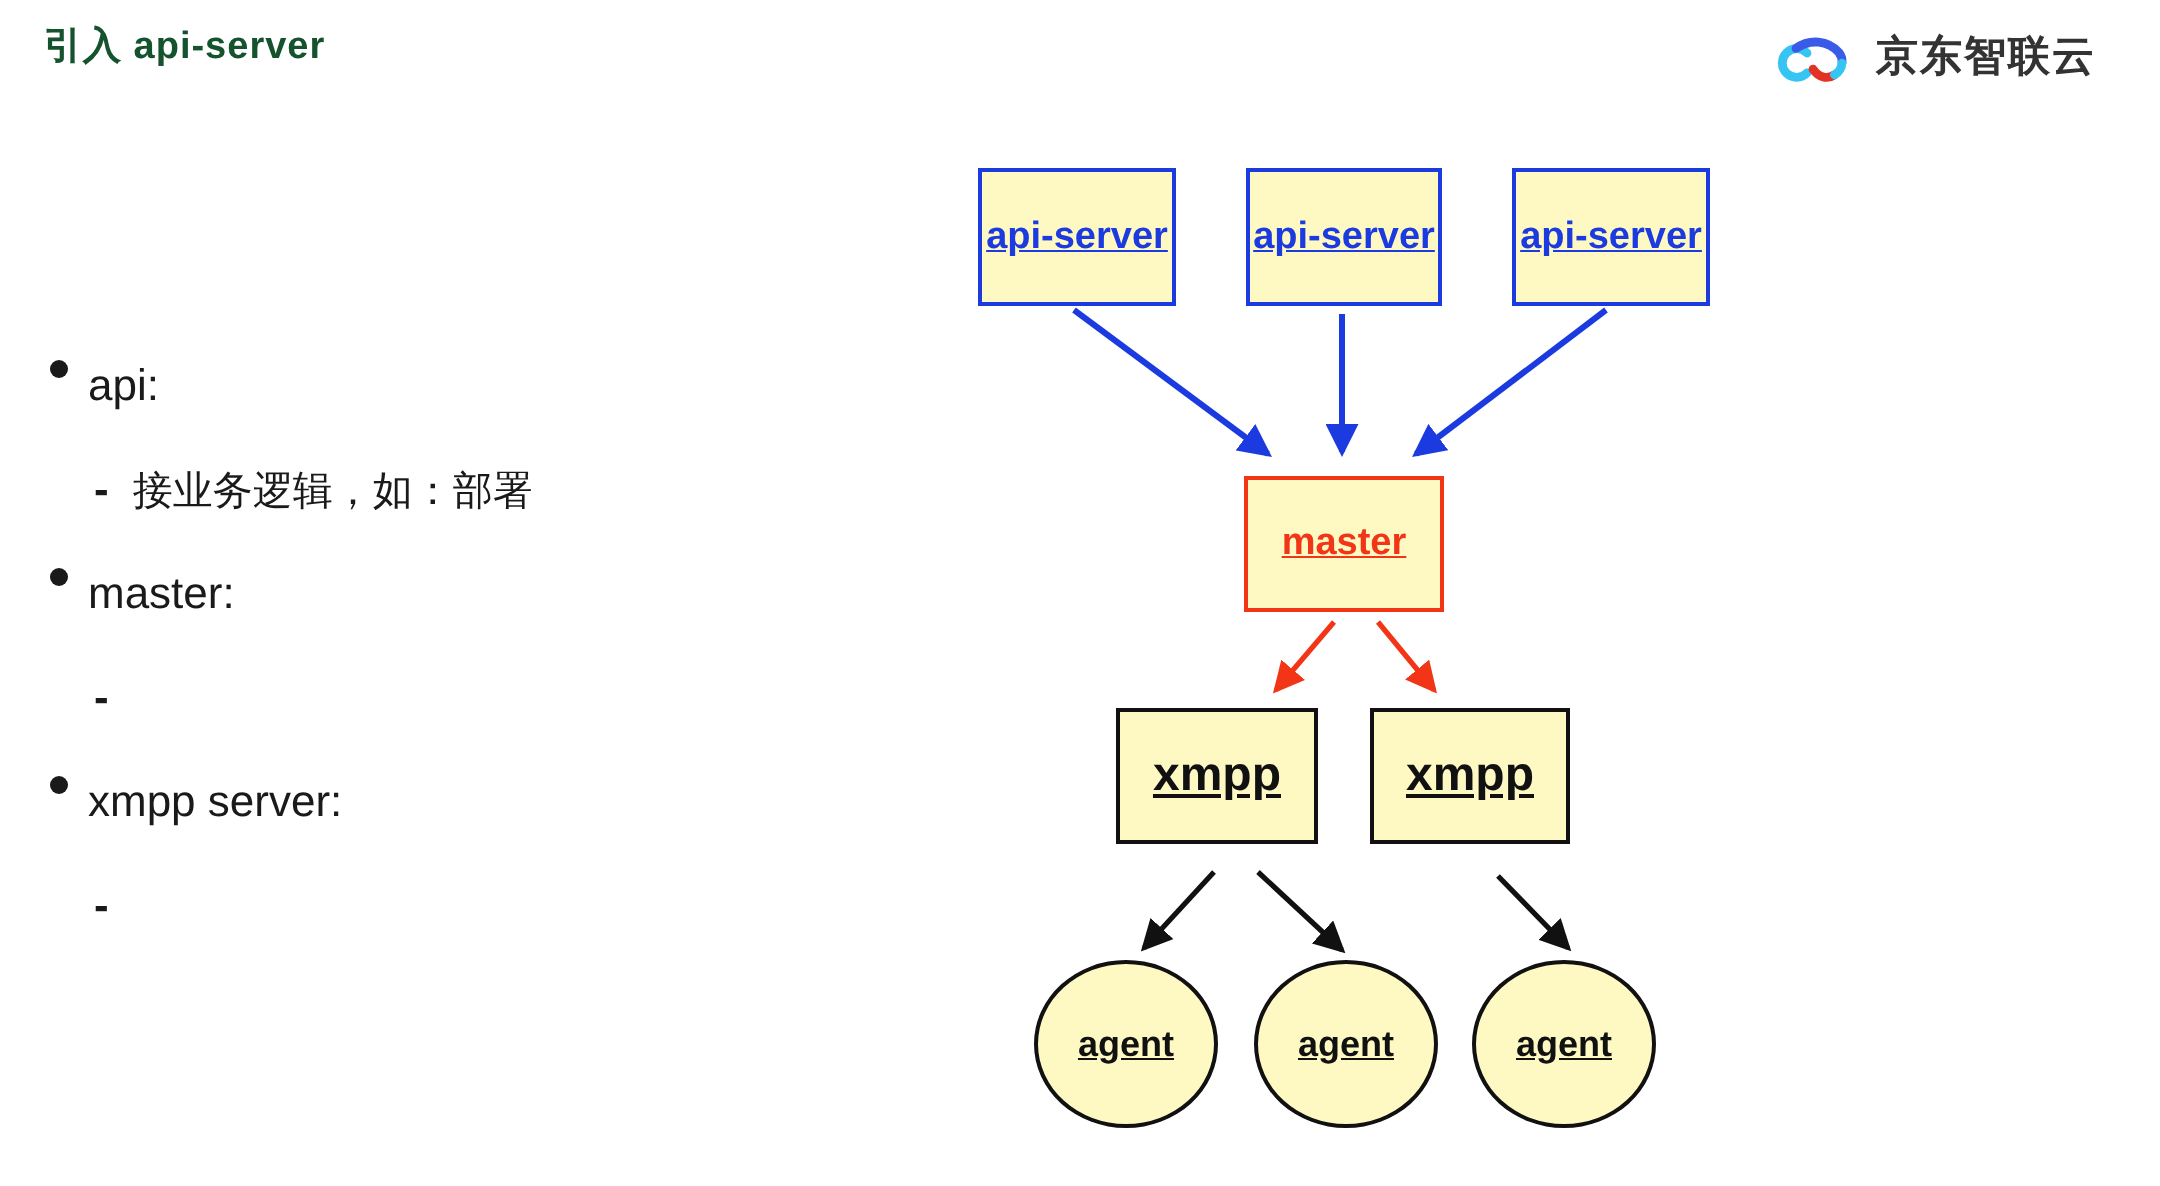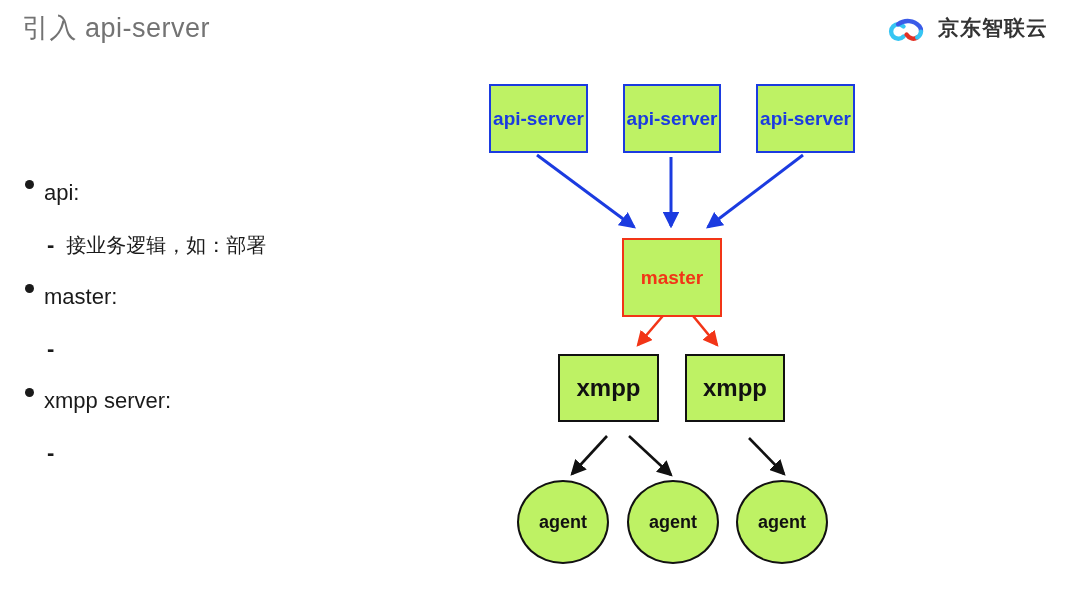--- a/index.html
+++ b/index.html
@@ -2,50 +2,50 @@
 <html><head>
 <meta charset="utf-8">
 <style>
   html,body{margin:0;padding:0;background:#ffffff;}
   #slide{
     position:relative;width:1080px;height:593px;background:#ffffff;overflow:hidden;
     font-family:"Liberation Sans","DejaVu Sans",sans-serif;color:#1a1a1a;
   }
   
   #title{
-    position:absolute;left:22px;top:10px;font-size:27px;font-weight:normal;
-    color:#737373;letter-spacing:0.5px;
+    position:absolute;left:22px;top:10px;font-size:19px;font-weight:bold;
+    color:#14532d;letter-spacing:0.5px;
   }
   #logo{position:absolute;right:32px;top:14px;display:flex;align-items:flex-start;gap:6px;}
   #logo .logo-mark{width:48px;height:34px;display:block;}
   #logo .logo-text{font-size:21px;font-weight:bold;color:#333333;letter-spacing:1px;}
   
   #bullets{position:absolute;left:25px;top:180px;width:400px;}
   .b-row{display:flex;height:26px;margin-bottom:26px;}
   .b-main .b-dot{
     width:9px;height:9px;border-radius:50%;background:#1a1a1a;margin-right:10px;flex:0 0 auto;
   }
   .b-main .b-label{font-size:22px;color:#1a1a1a;}
   .b-sub{padding-left:22px;}
   .b-sub .b-dash{font-size:22px;font-weight:bold;margin-right:12px;color:#1a1a1a;}
   .b-sub .b-label{font-size:20px;color:#1a1a1a;}
   
   #arrows{position:absolute;left:0;top:0;width:1080px;height:593px;pointer-events:none;}
   .node{
     position:absolute;display:flex;align-items:center;justify-content:center;
-    background:#bef264;box-sizing:border-box;font-weight:600;
+    background:#fef9c3;box-sizing:border-box;font-weight:600;text-decoration:underline;
   }
   .node.blue{border:2.5px solid #1b3be0;color:#1b3be0;font-size:19px;}
   .node.red{border:2.5px solid #f23517;color:#f23517;font-size:19px;}
   .node.black{border:2.5px solid #111111;color:#111111;font-size:24px;}
   .node.circle{border:2.5px solid #111111;color:#111111;border-radius:50%;font-size:18px;}
   #api1{left:489px;top:84px;width:99px;height:69px;}
   #api2{left:623px;top:84px;width:98px;height:69px;}
   #api3{left:756px;top:84px;width:99px;height:69px;}
-  #master{left:622px;top:238px;width:100px;height:79px;}
+  #master{left:622px;top:238px;width:100px;height:68px;}
   #xmpp1{left:558px;top:354px;width:101px;height:68px;}
   #xmpp2{left:685px;top:354px;width:100px;height:68px;}
   #agent1{left:517px;top:480px;width:92px;height:84px;}
   #agent2{left:627px;top:480px;width:92px;height:84px;}
   #agent3{left:736px;top:480px;width:92px;height:84px;}
 </style>
 </head>
 <body>
 
 <div id="slide">

